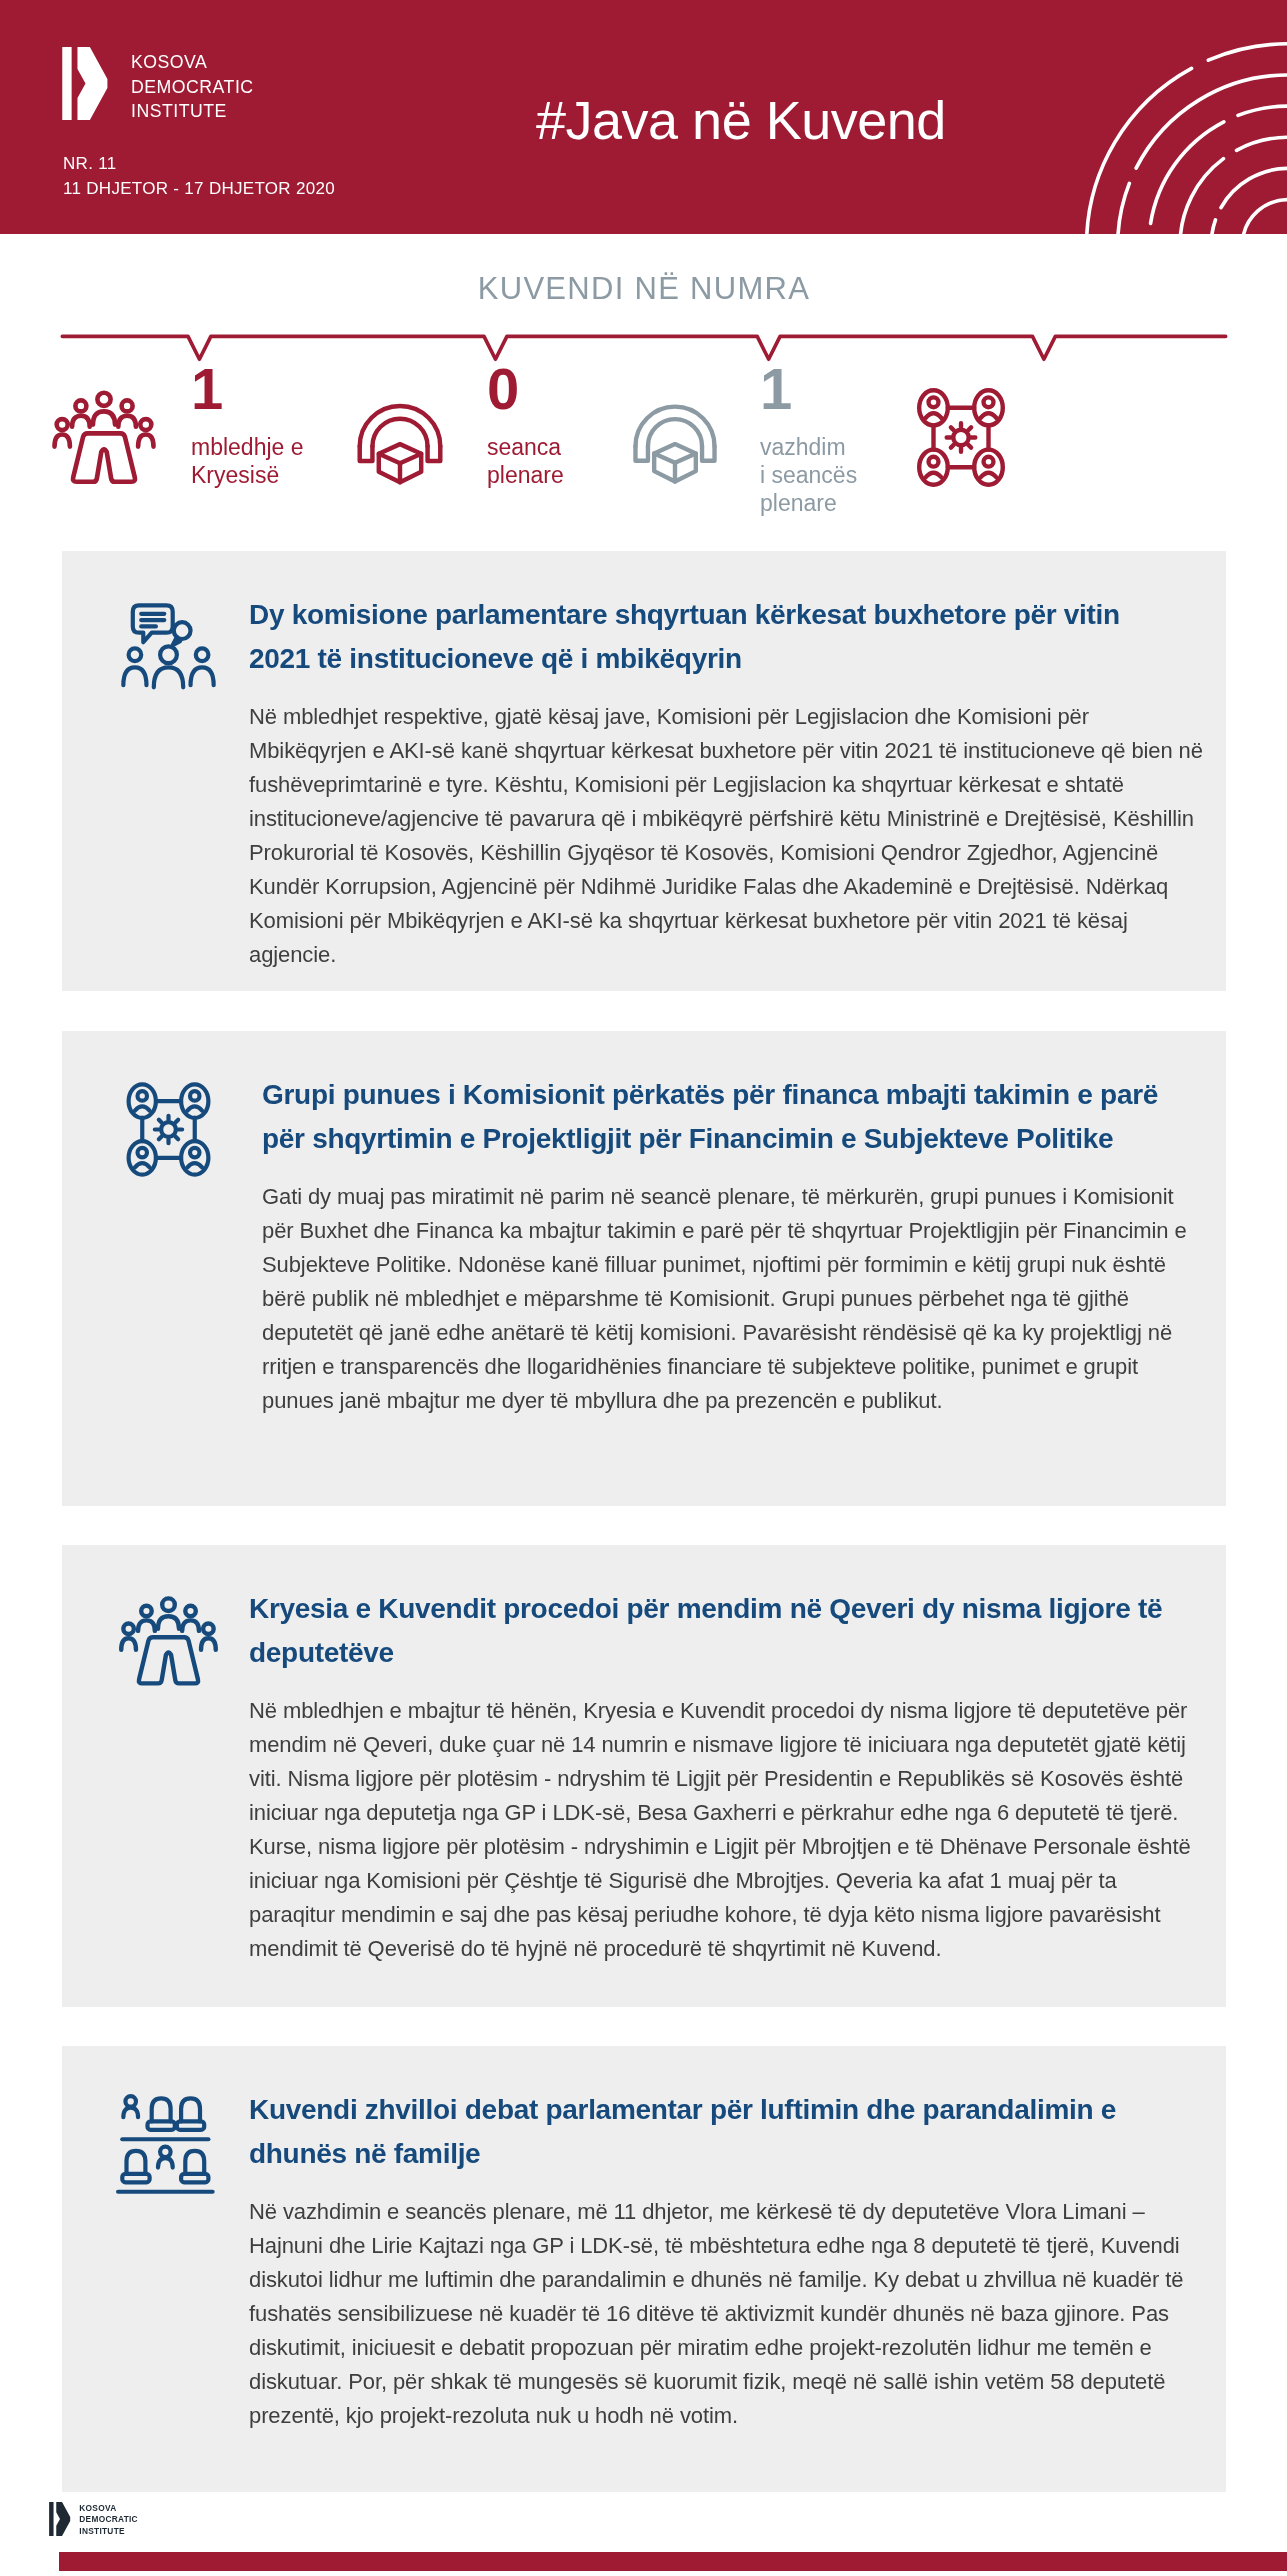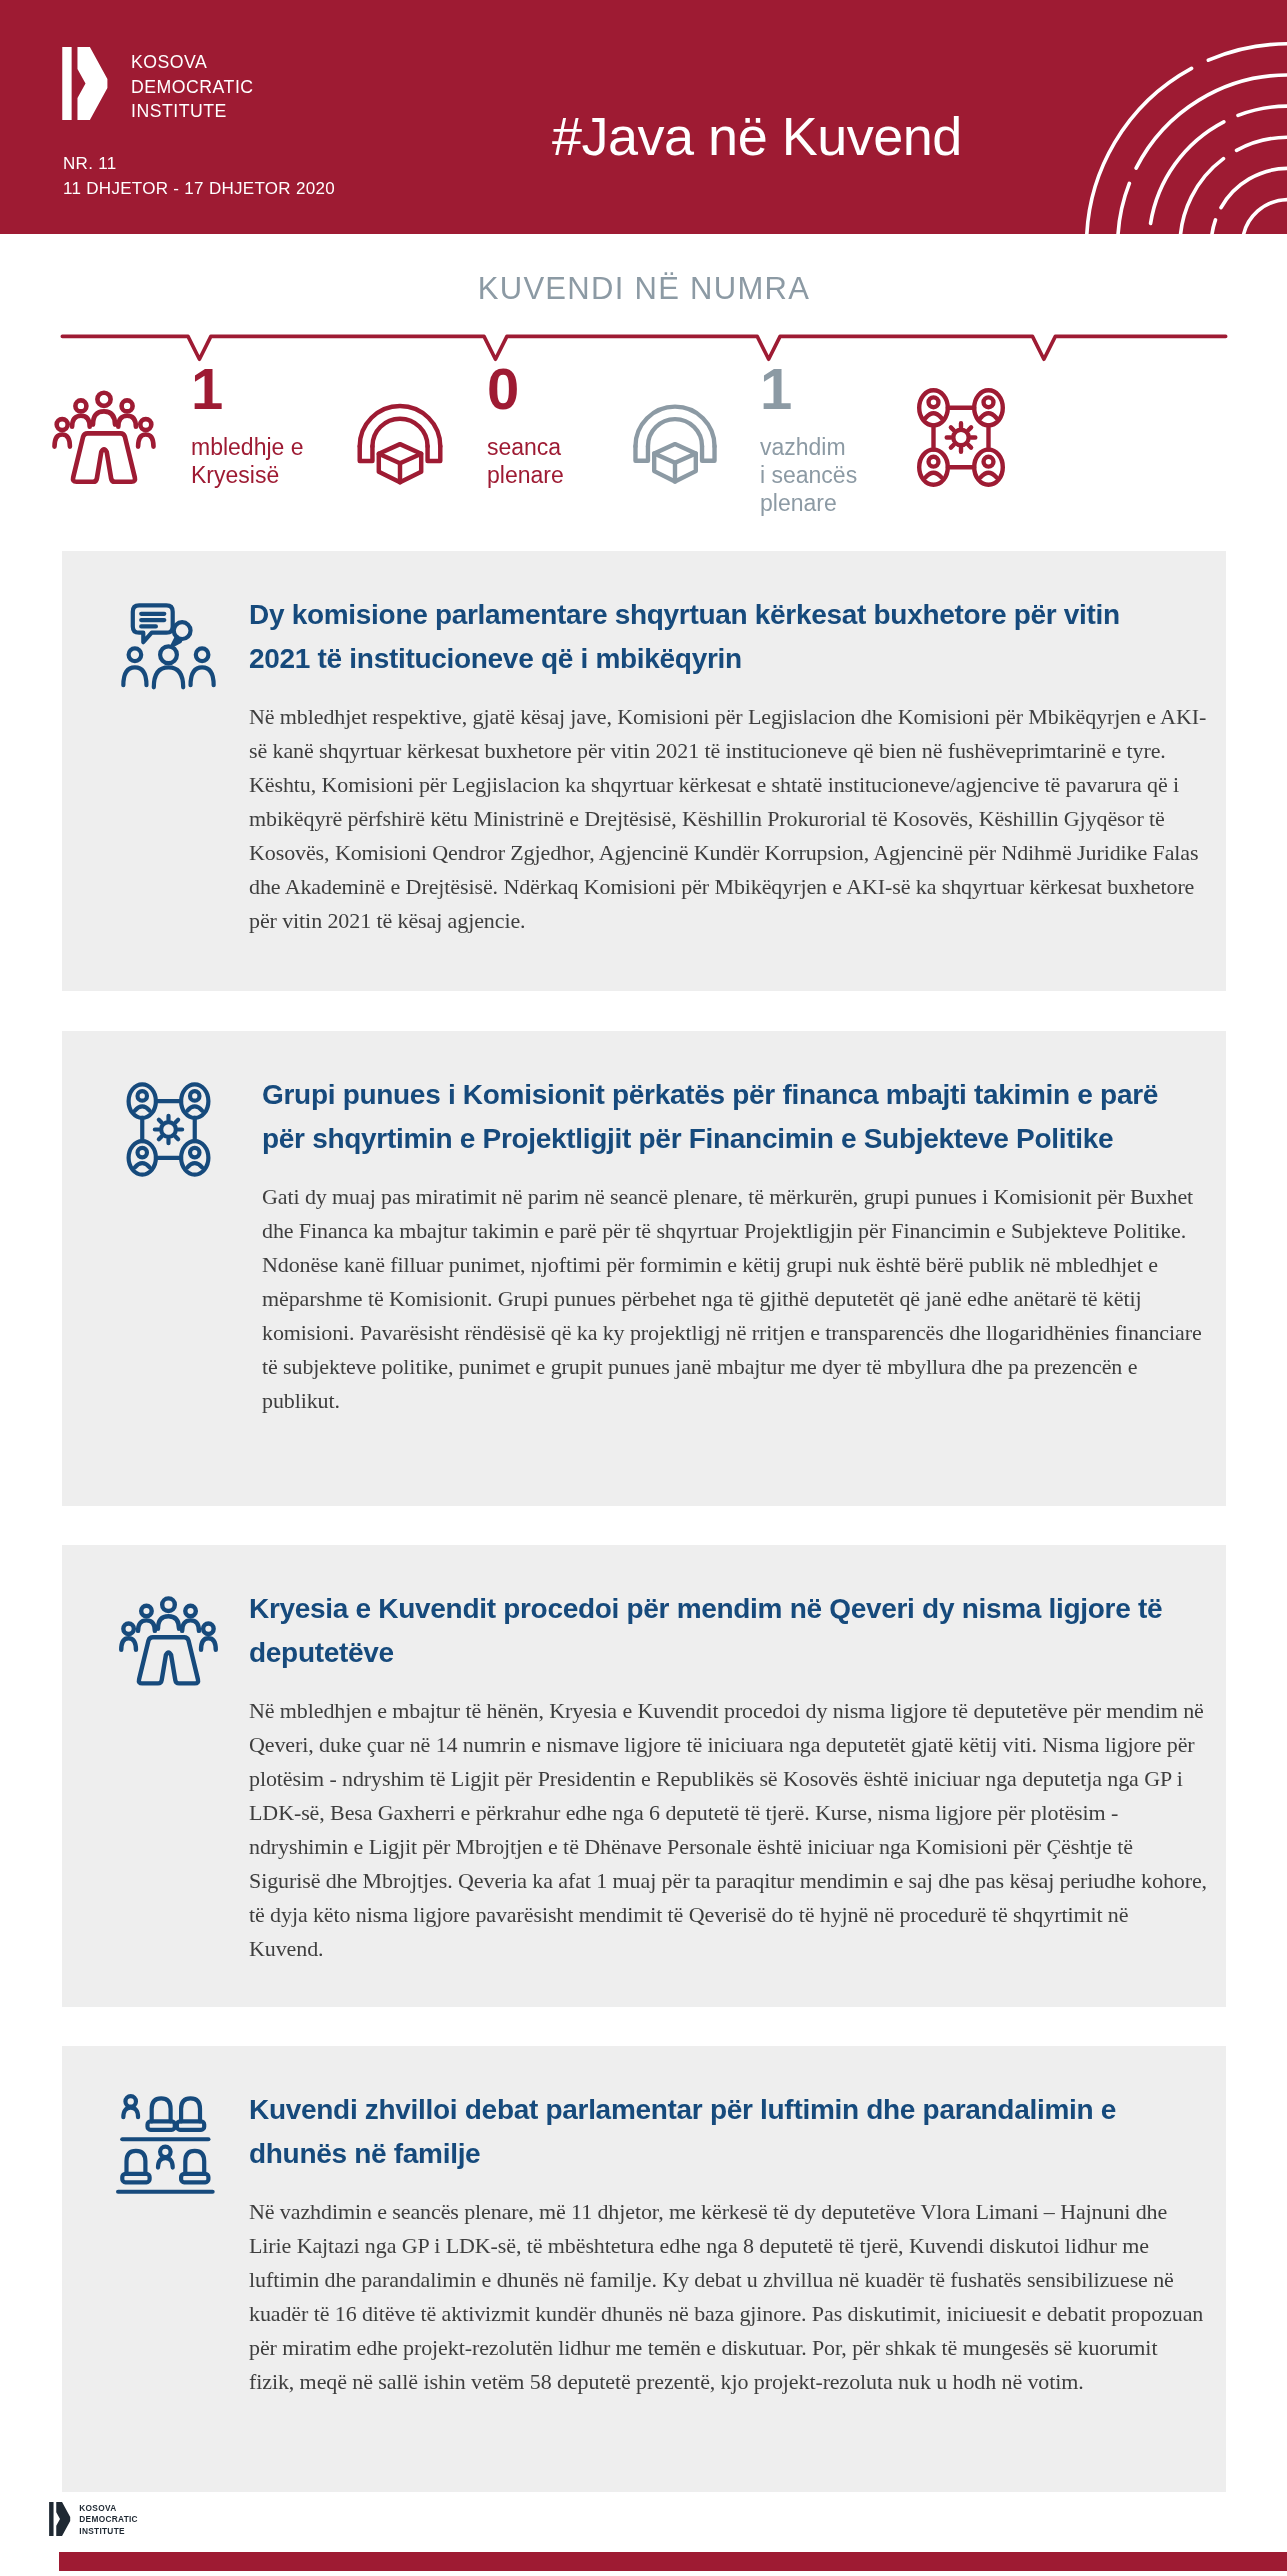--- a/index.html
+++ b/index.html
@@ -15,21 +15,21 @@
   .masthead{
     position:absolute;left:0;top:0;width:1288px;height:234px;
     background:#9e1b33;overflow:hidden;
   }
   .arcs{position:absolute;right:0;top:0;}
   .brand{position:absolute;left:62px;top:47px;display:flex;}
   .brand .mark{width:47px;height:73px;color:#ffffff;}
   .brand-text{margin-left:22px;margin-top:3.1px;color:#ffffff;font-size:17.7px;line-height:24.4px;letter-spacing:0.5px;font-weight:400;}
   .issue{position:absolute;left:63px;top:154px;color:#ffffff;font-size:17px;letter-spacing:0.3px;}
   .dates{position:absolute;left:63px;top:179px;color:#ffffff;font-size:17px;letter-spacing:0.3px;}
-  .title{position:absolute;left:536px;top:89px;margin:16px;color:#ffffff;font-size:54px;font-weight:400;letter-spacing:-0.5px;white-space:nowrap;}
+  .title{position:absolute;left:536px;top:89px;margin:0;color:#ffffff;font-size:54px;font-weight:400;letter-spacing:-0.5px;white-space:nowrap;}
   
   .numbers-heading{
     position:absolute;left:0;top:271px;width:1288px;margin:0;
     text-align:center;color:#8c9aa4;font-size:31px;font-weight:400;letter-spacing:1.3px;
   }
   .notch-line{position:absolute;left:0;top:332px;}
   
   .stat{position:absolute;top:358px;color:#9e1b33;display:flex;}
   .stat.gray{color:#8c9aa4;}
   .stat-icon{flex:0 0 auto;}
@@ -47,21 +47,21 @@
   }
   .card-icon-col{flex:0 0 187px;box-sizing:border-box;padding:46px 0 0 54px;}
   .card-icon{width:105px;height:105px;color:#164a7c;}
   .card-main{flex:1;box-sizing:border-box;padding:42px 18.7px 0 0;}
   .card-main h3{
     margin:0 0 18.7px 0;max-width:935px;
     color:#164a7c;font-size:28px;font-weight:700;line-height:44px;letter-spacing:-0.3px;
   }
   .card-main p{
     margin:0;max-width:966px;
-    color:#3e3e3e;font-size:22px;line-height:34px;letter-spacing:-0.1px;font-family:Liberation Serif, serif;
+    color:#3e3e3e;font-size:22px;line-height:34px;letter-spacing:-0.1px;
   }
   .card1{top:551px;height:440px;}
   .card2{top:1031px;height:475px;gap:13px;}
   .card3{top:1545px;height:462px;}
   .card4{top:2046px;height:446px;}
   
   .footer-brand{position:absolute;left:49px;top:2502px;display:flex;color:#1f2933;}
   .footer-brand .mark{width:22px;height:34px;color:#1f2933;}
   .footer-text{margin-left:8.3px;margin-top:1px;font-size:8.3px;line-height:11.4px;font-weight:700;letter-spacing:0.3px;}
   .bottom-bar{position:absolute;left:59px;top:2552px;width:1229px;height:18.7px;background:#9e1b33;}

